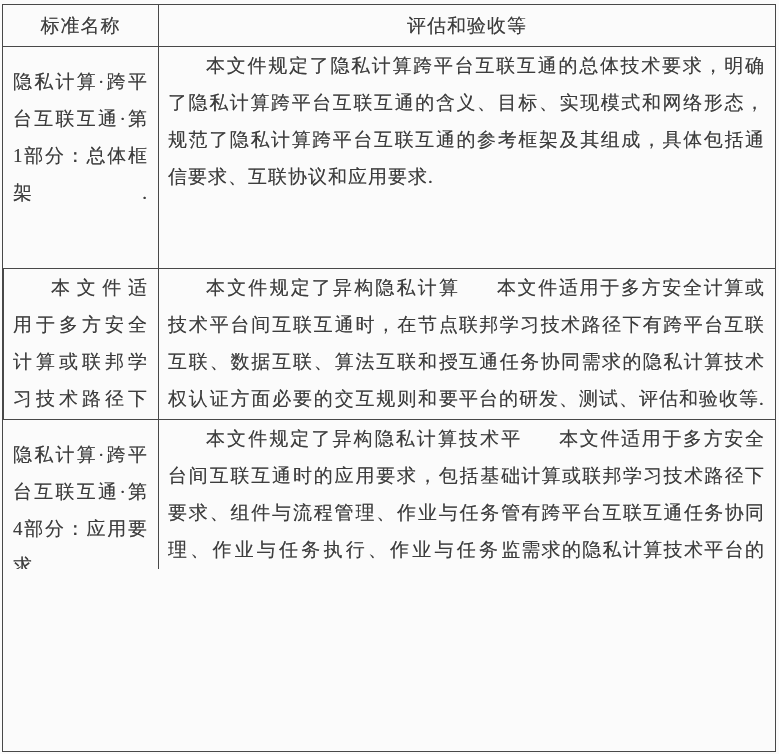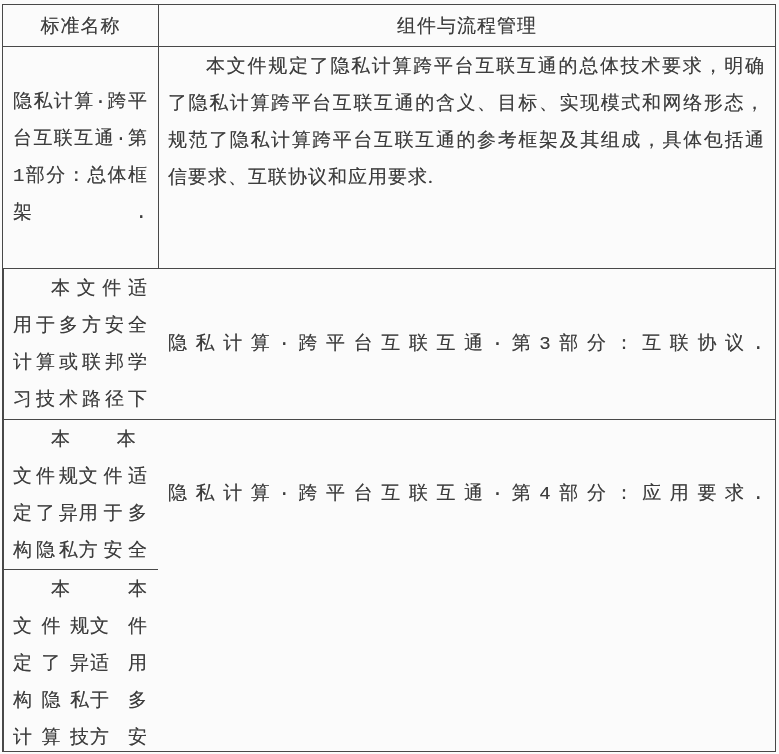--- a/index.html
+++ b/index.html
@@ -38,23 +38,22 @@
   
   .th{
     display:flex;
     align-items:center;
     justify-content:center;
     letter-spacing:1px;
   }
   
   .name-cell{
     display:flex;
-    align-items:center;
-    padding:4px 10px;
-    font-family:Liberation Mono, monospace;
+    align-items:flex-start;
+    padding:16px 10px;
   }
   .name-cell .name-text{
     width:100%;
     line-height:37px;
     text-align:justify;
     text-align-last:justify;
     text-justify:inter-ideograph;
     letter-spacing:1px;
   }
   
@@ -71,36 +70,33 @@
     letter-spacing:1px;
   }
 </style>
 </head>
 <body>
 
 <div class="scan-page">
   <div class="std-table">
 
     <div class="cell th col-name">标准名称</div>
-    <div class="cell th col-content">组件与流程管理</div>
+    <div class="cell th col-content">评估和验收等</div>
 
     <div class="cell name-cell row-line">
       <div class="name-text">隐私计算·跨平台互联互通·第1部分：总体框架.</div>
     </div>
     <div class="cell content-cell col-content row-line">
       <p>本文件规定了隐私计算跨平台互联互通的总体技术要求，明确了隐私计算跨平台互联互通的含义、目标、实现模式和网络形态，规范了隐私计算跨平台互联互通的参考框架及其组成，具体包括通信要求、互联协议和应用要求.</p>
     </div>
 
     <div class="cell content-cell col-content row-line">
       <p>本文件适用于多方安全计算或联邦学习技术路径下有跨平台互联互通任务协同需求的隐私计算技术平台的研发、测试、评估和验收等.</p>
     </div>
 
-    <div class="cell name-cell row-line">
-      <div class="name-text">隐私计算·跨平台互联互通·第3部分：互联协议.</div>
-    </div>
     <div class="cell content-cell col-content row-line">
       <p>本文件规定了异构隐私计算技术平台间互联互通时，在节点互联、数据互联、算法互联和授权认证方面必要的交互规则和要求.</p>
       <p>本文件适用于多方安全计算或联邦学习技术路径下有跨平台互联互通任务协同需求的隐私计算技术平台的研发、测试、评估和验收等.</p>
     </div>
 
     <div class="cell name-cell row-line">
       <div class="name-text">隐私计算·跨平台互联互通·第4部分：应用要求.</div>
     </div>
     <div class="cell content-cell col-content row-line">
       <p>本文件规定了异构隐私计算技术平台间互联互通时的应用要求，包括基础要求、组件与流程管理、作业与任务管理、作业与任务执行、作业与任务监控、作业与任务存证以及应用步骤的相关要求.</p>

